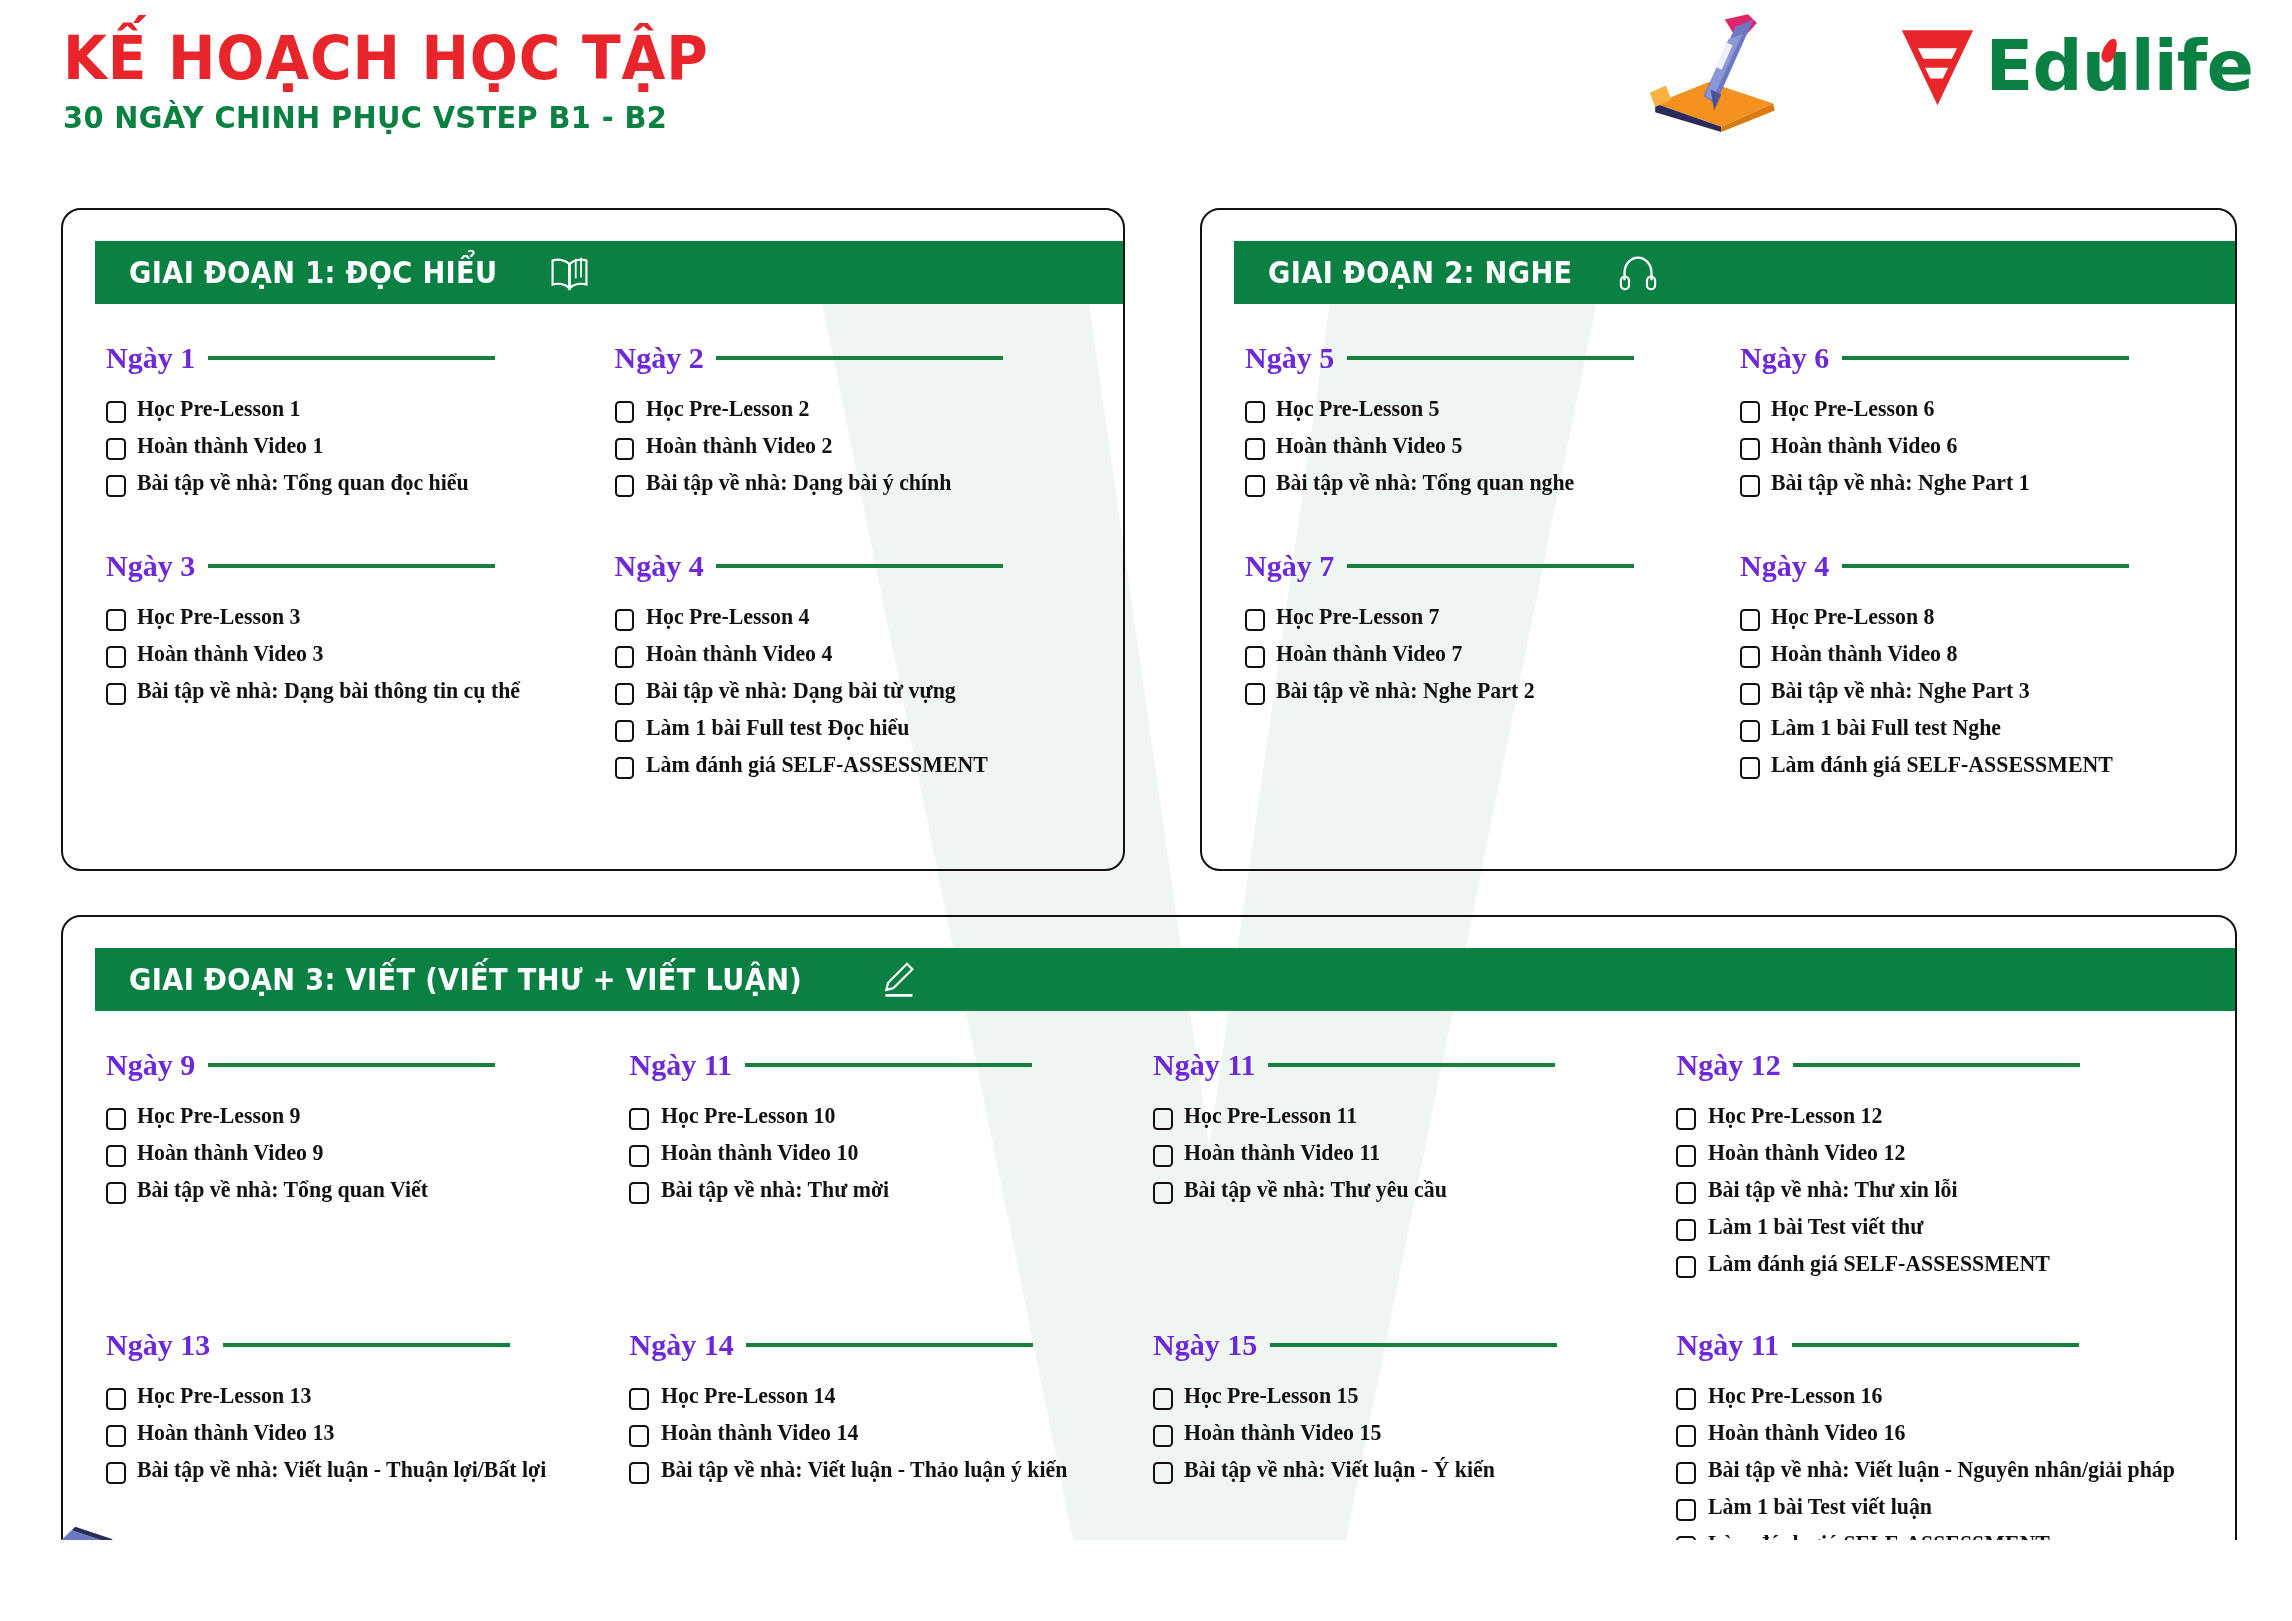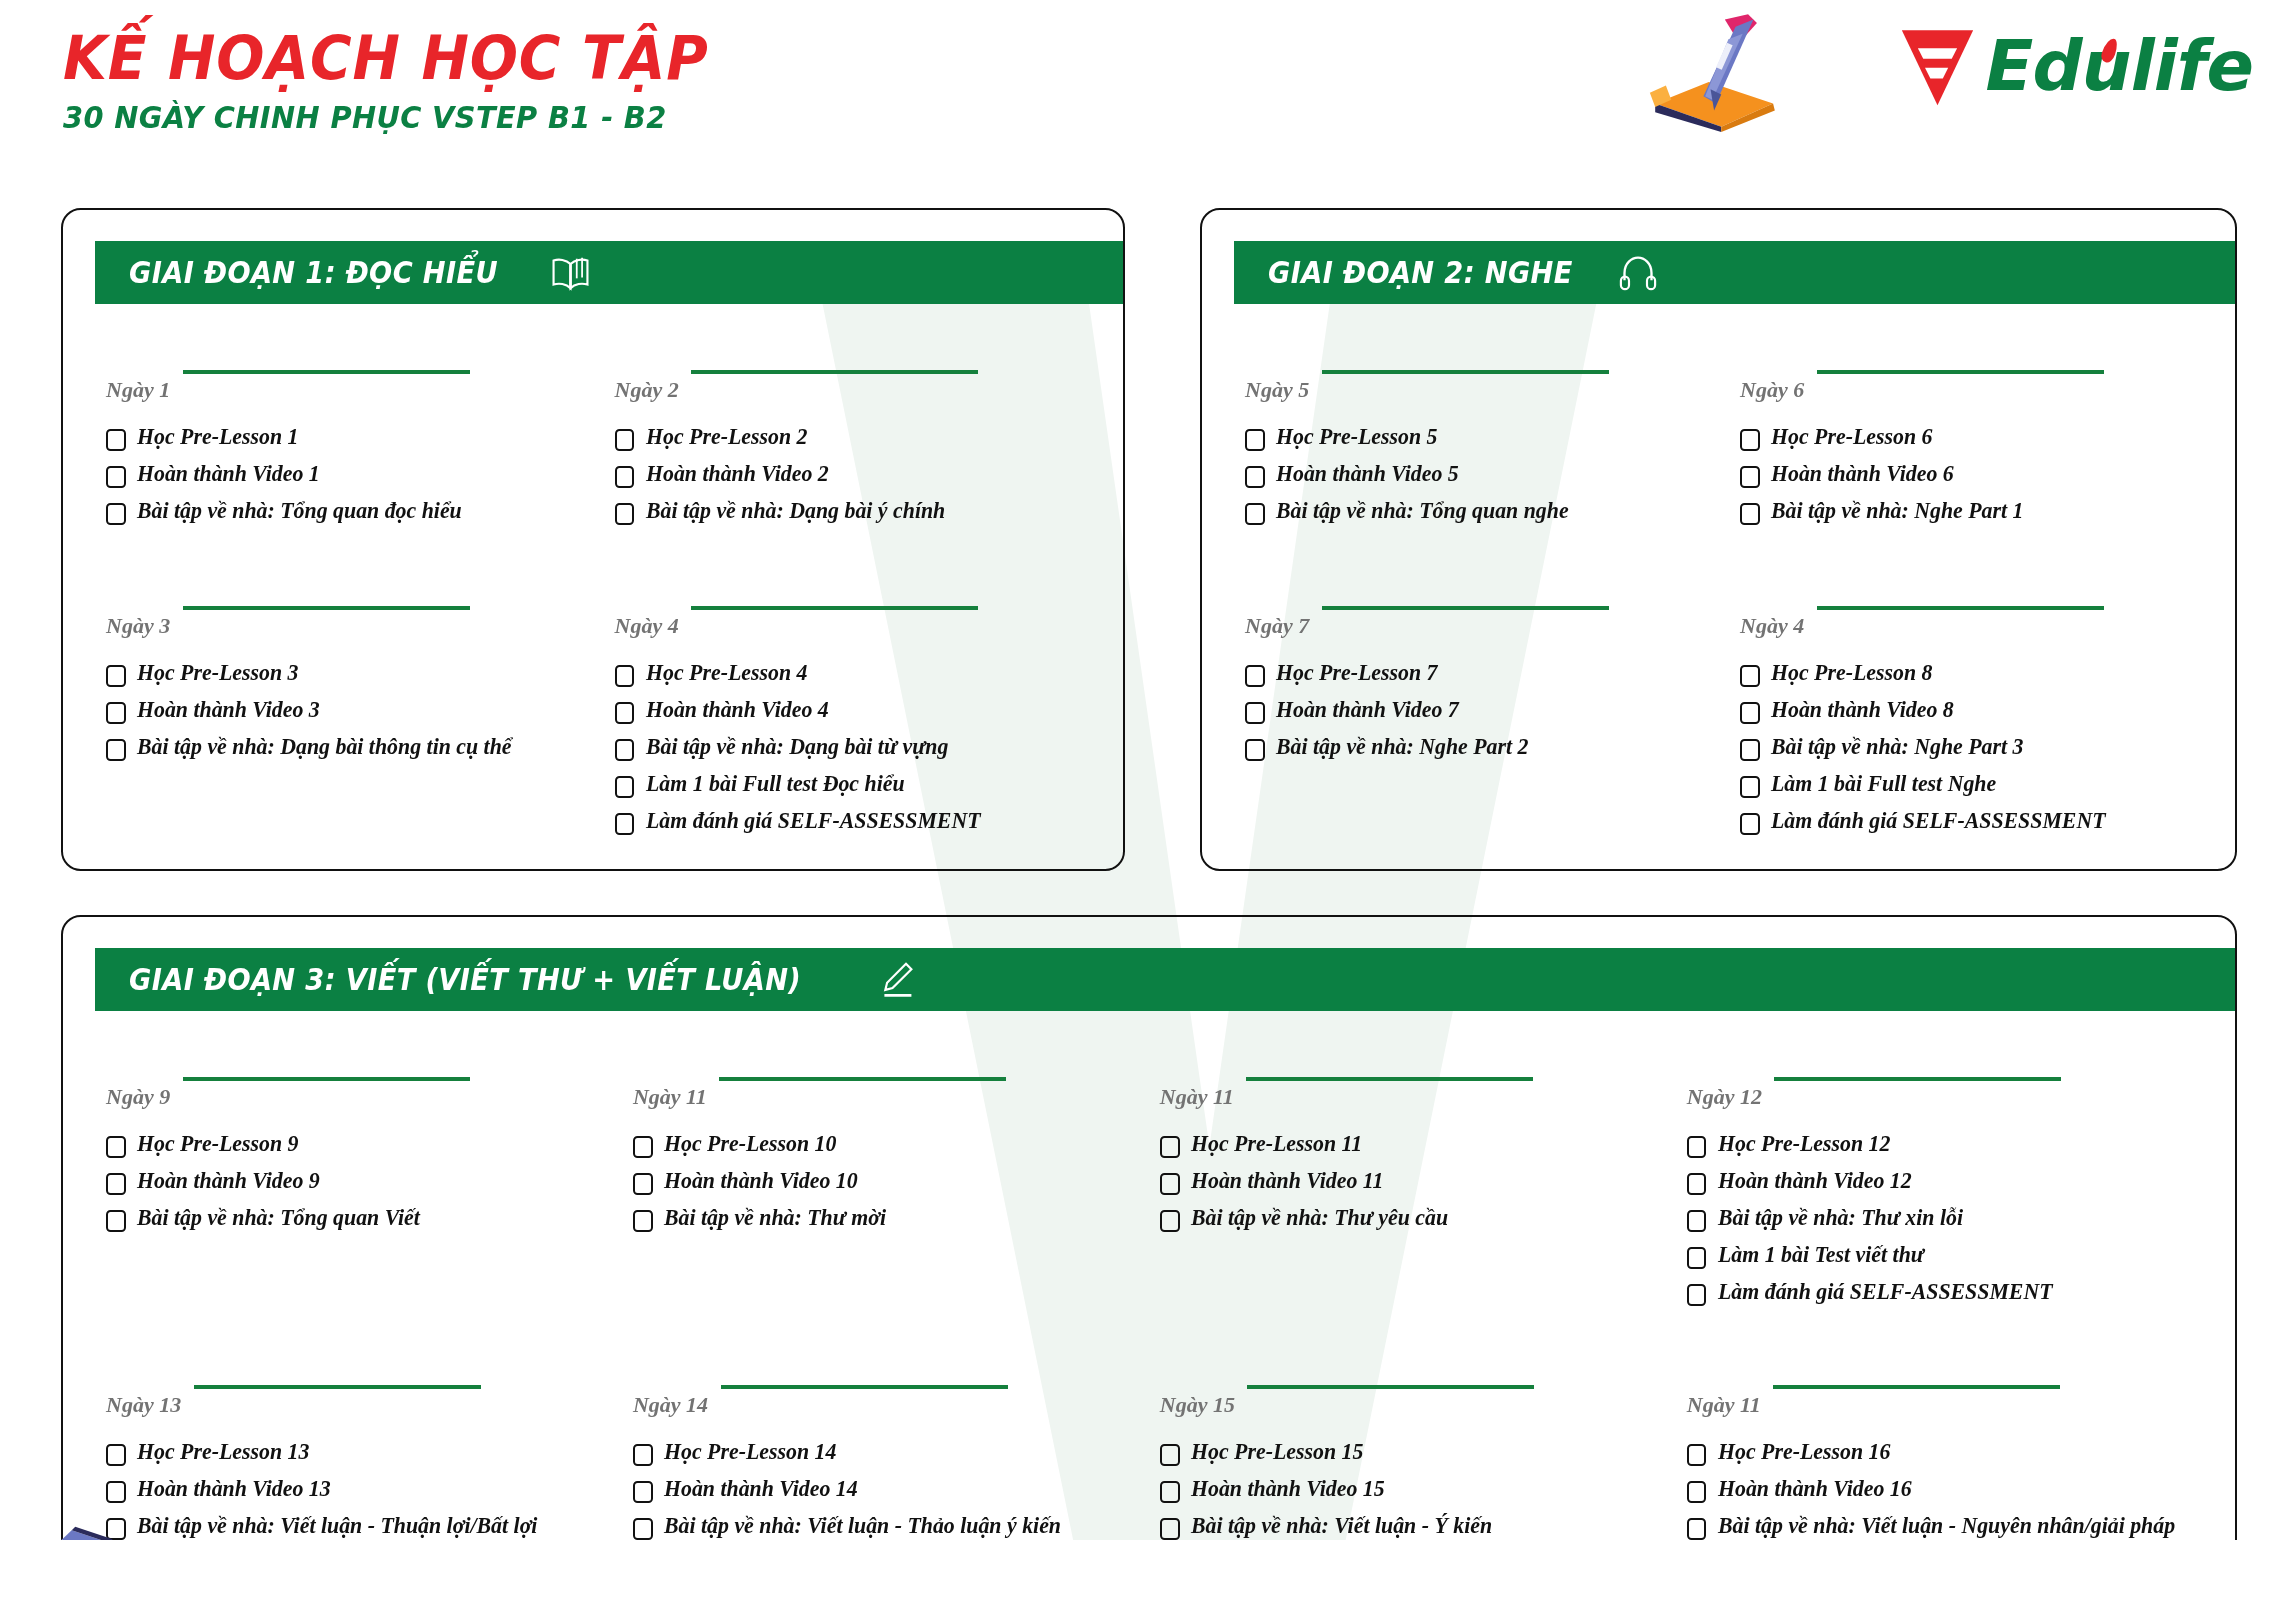--- a/index.html
+++ b/index.html
@@ -11,21 +11,20 @@
     font-family: "Liberation Serif", serif;
     overflow: hidden;
   }
 
   #page {
     position: relative;
     width: 2293px;
     height: 1540px;
     background: #ffffff;
     overflow: hidden;
-    font-style: italic;
   }
 
   
   .watermark {
     position: absolute;
     left: 708px;
     top: 269px;
     width: 967px;
     height: 1325px;
     pointer-events: none;
@@ -154,24 +153,23 @@
 
   .day-head {
     display: flex;
     align-items: center;
     gap: 12.5px;
     margin-bottom: 19.7px;
   }
   .day-label {
     font-family: "Liberation Serif", serif;
     font-weight: bold;
-    font-size: 22px;
-    color: #737373;
+    font-size: 30px;
+    color: #6d28d9;
     white-space: nowrap;
-    margin-top: 36px;
   }
   .day-rule {
     flex: 1;
     height: 3.6px;
     background: #15803d;
     margin-right: 16px;
     max-width: 287px;
   }
 
   .task {

